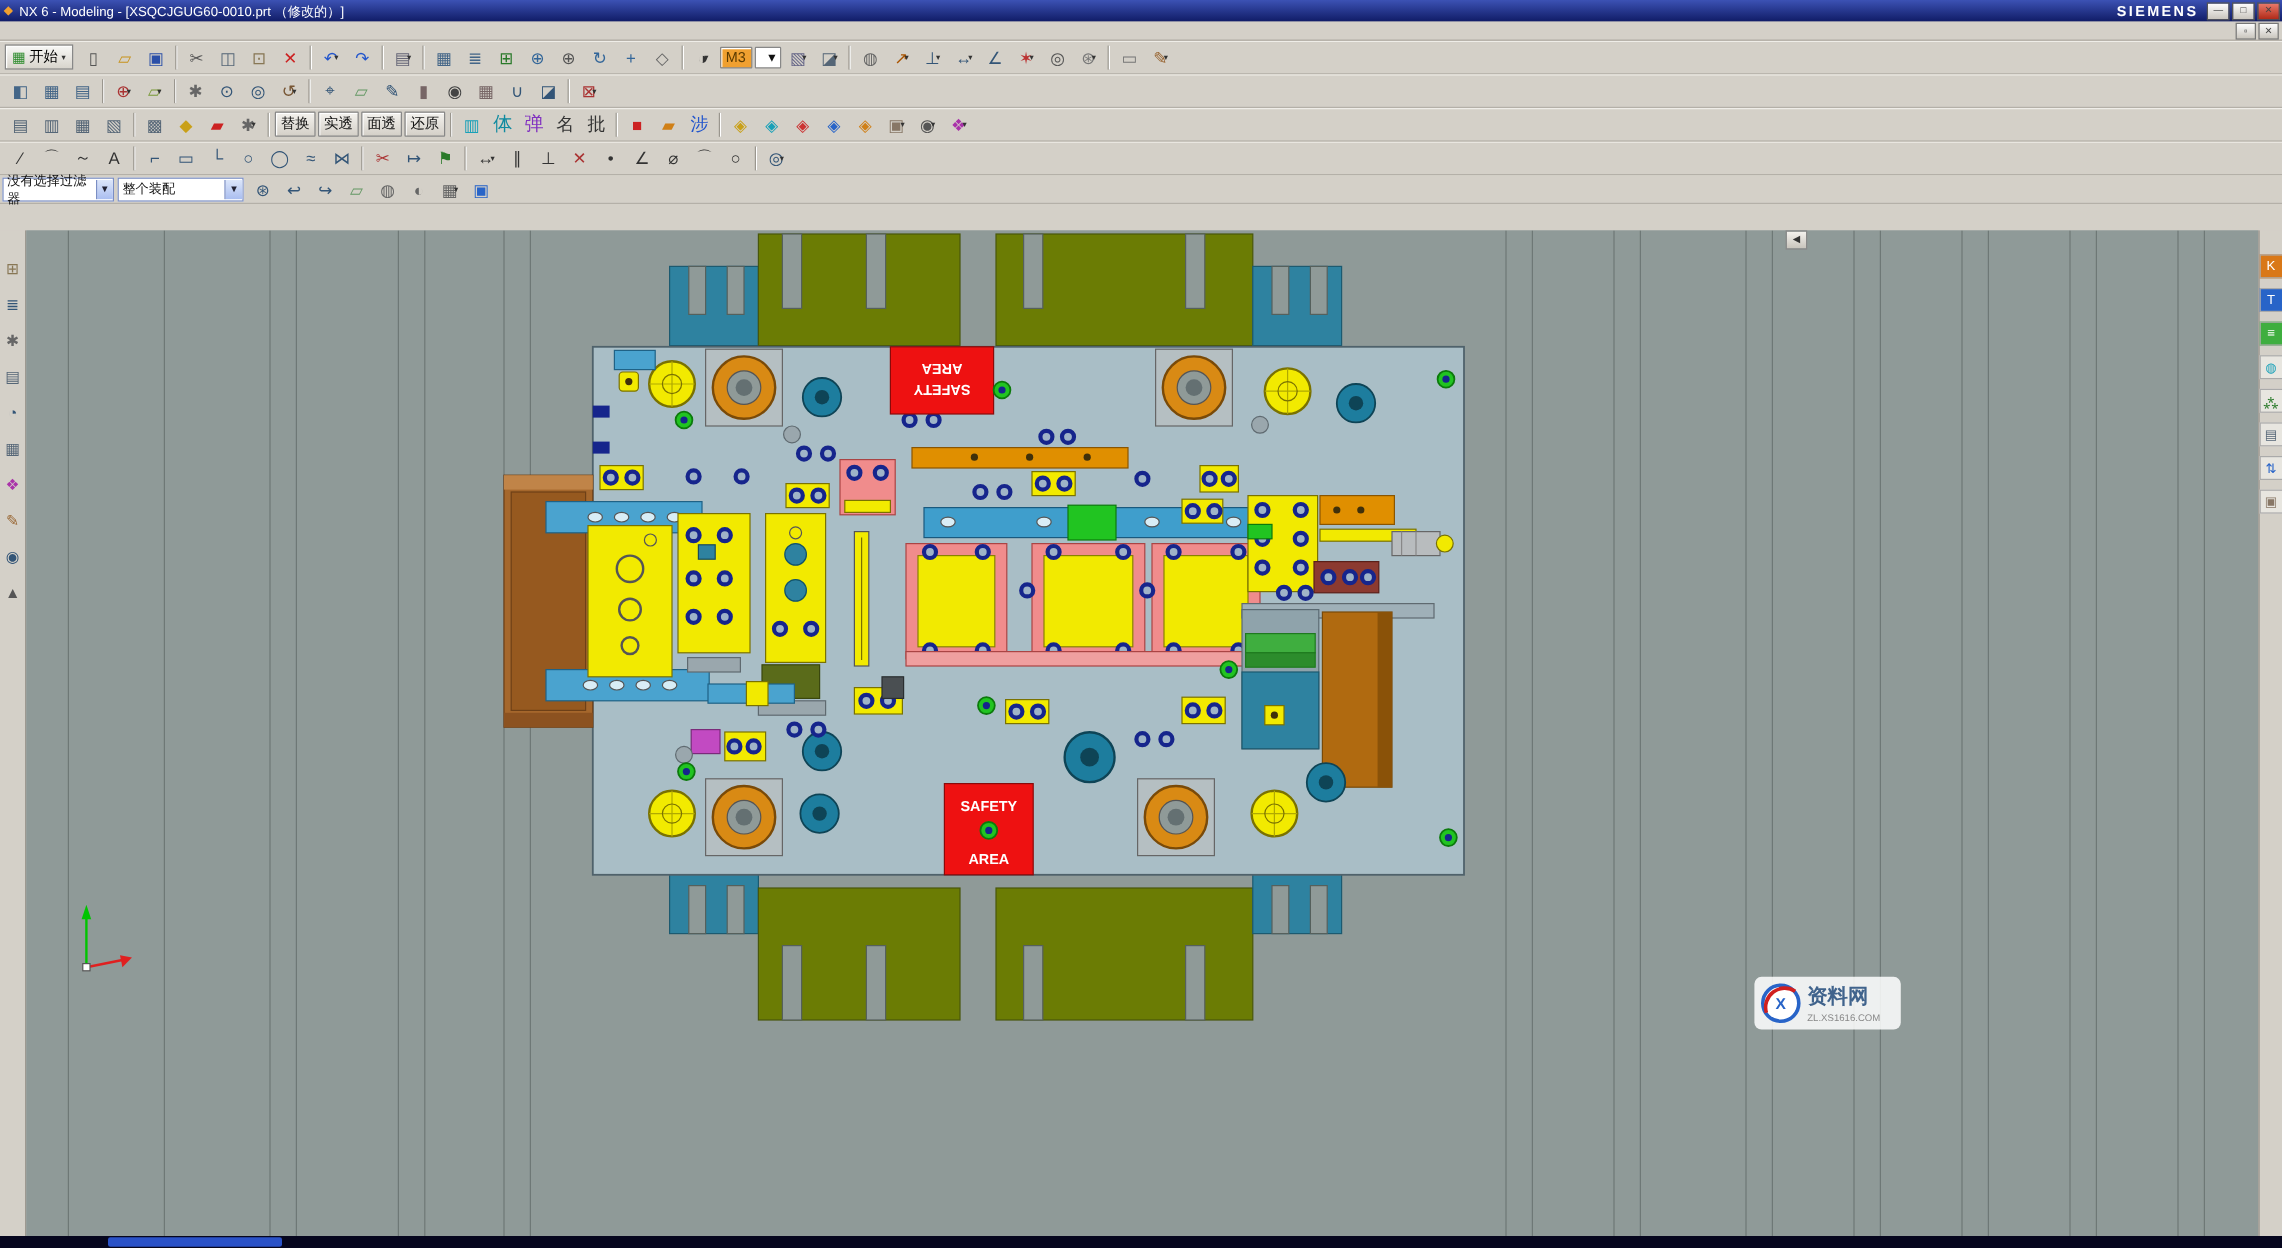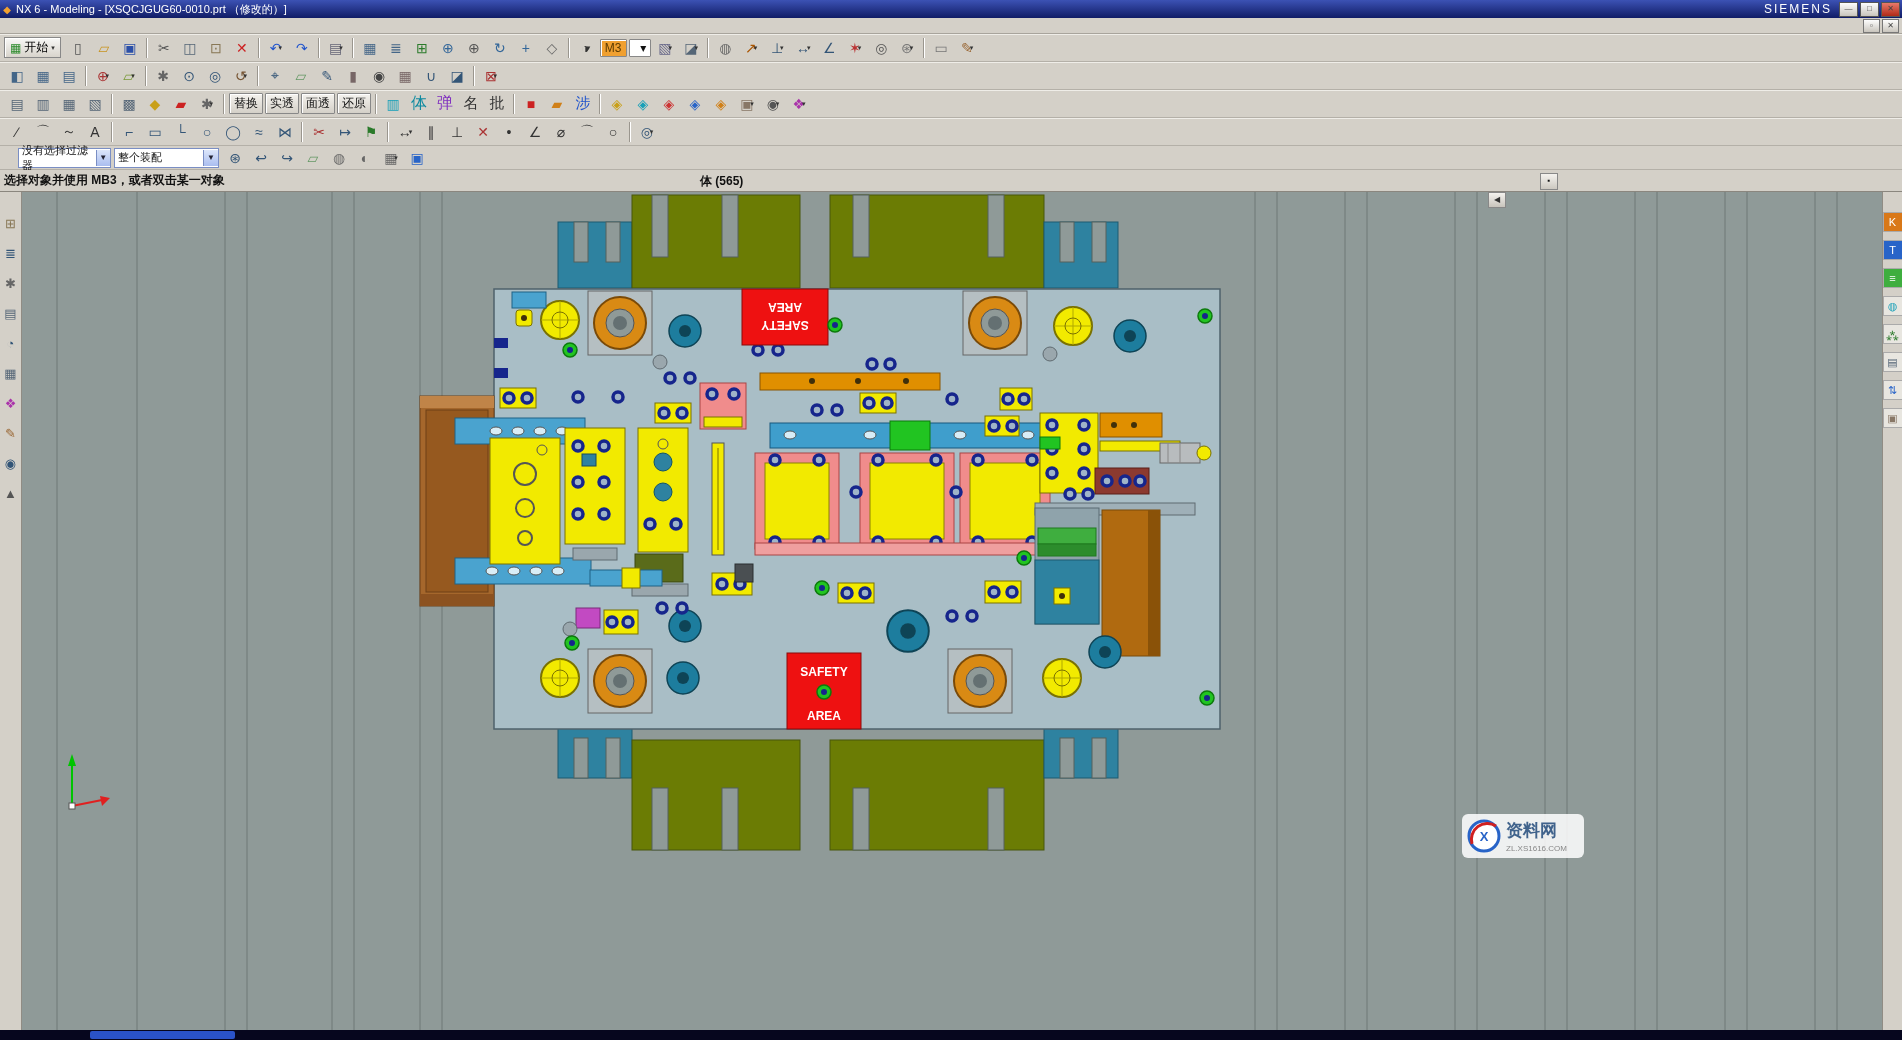--- a/index.html
+++ b/index.html
@@ -4,21 +4,21 @@
 <style>
   html,body{margin:0;padding:0;background:#444;}
   .app{position:relative;width:1902px;height:1040px;overflow:hidden;background:#d4d0c8;
        font-family:"Liberation Sans",sans-serif;-webkit-font-smoothing:antialiased;}
   
   .titlebar{position:absolute;left:0;top:0;width:100%;height:18px;
     background:linear-gradient(#3c52b4,#101c66);color:#fff;display:flex;align-items:center;
     font-size:11px;}
   .titlebar .applogo{width:14px;text-align:center;color:#f0a030;font-size:10px;}
   .titlebar .title{margin-left:2px;white-space:nowrap;}
-  .titlebar .brand{margin-left:auto;margin-right:70px;font-weight:normal;letter-spacing:2px;font-size:12px;}
+  .titlebar .brand{margin-left:auto;margin-right:70px;font-weight:bold;letter-spacing:2px;font-size:12px;}
   .winctl{position:absolute;right:2px;top:2px;display:flex;gap:2px;}
   .winctl .wbtn{width:17px;height:13px;background:linear-gradient(#fdfdfd,#c9c5bd);border:1px solid #555;
     font-size:8px;line-height:12px;text-align:center;color:#222;}
   .winctl .wbtn.close{background:linear-gradient(#e87a6a,#b02a18);color:#fff;}
   
   .menubar{position:absolute;left:0;top:18px;width:100%;height:16px;background:#d4d0c8;
     border-bottom:1px solid #a8a49c;display:flex;align-items:center;font-size:11px;color:#111;padding-left:4px;box-sizing:border-box;}
   .menu-item{padding:1px 6px;white-space:nowrap;}
   .docctl{margin-left:auto;display:flex;gap:2px;margin-right:3px;}
   .docctl .wbtn{width:15px;height:12px;background:linear-gradient(#fdfdfd,#c9c5bd);border:1px solid #777;
@@ -32,21 +32,21 @@
   .icon .dd{font-size:7px;margin-left:-3px;color:#333;}
   .sep{width:1px;height:20px;background:#9a968e;border-right:1px solid #fff;margin:0 3px;}
   .txtbtn{border:1px solid #888;border-radius:1px;background:linear-gradient(#f4f2ee,#d4d0c8);
     box-shadow:inset 1px 1px #fff;padding:1px 4px;font-size:12px;margin:0 1px;color:#111;font-family:inherit;}
   .startbtn{display:flex;align-items:center;gap:3px;border:1px solid #888;padding:1px 5px;margin-right:4px;
     background:linear-gradient(#f8f8f6,#d8d4cc);font-size:12px;box-shadow:inset 1px 1px #fff;}
   .startbtn .sg{color:#2a8a2a;font-size:12px;}
   .startbtn .dd{font-size:7px;color:#333;}
   
   .selbar{position:absolute;left:0;top:146px;width:100%;height:24px;background:#d4d0c8;display:flex;
-          align-items:center;padding-left:18px;border-bottom:1px solid #b4b0a8;box-sizing:border-box;font-size:11px;}
+          align-items:center;padding-left:2px;border-bottom:1px solid #b4b0a8;box-sizing:border-box;font-size:11px;}
   .combo{height:18px;background:#fff;border:1px solid #7a8ec4;display:flex;align-items:center;
          justify-content:space-between;padding-left:3px;margin-right:3px;color:#111;}
   .combo .cdd{width:14px;height:16px;background:linear-gradient(#dce6fa,#aabef0);border-left:1px solid #7a8ec4;
          font-size:8px;display:flex;align-items:center;justify-content:center;color:#223;}
   .promptbar{position:absolute;left:0;top:170px;width:100%;height:22px;background:#d4d0c8;
      border-bottom:1px solid #8a867e;display:flex;align-items:center;font-size:12px;font-weight:bold;color:#111;
      padding-left:4px;box-sizing:border-box;}
   .promptbar .status{position:absolute;left:700px;top:3px;font-weight:bold;}
   .promptbar .corner{position:absolute;right:344px;top:3px;width:16px;height:15px;border:1px solid #888;
      background:linear-gradient(#f4f2ee,#ccc8c0);font-size:8px;text-align:center;line-height:14px;}
@@ -482,25 +482,20 @@
         <div class="icon">
           <span style="color: rgb(102, 102, 102);">▦</span>
           <span class="dd">▾</span>
         </div>
         <div class="icon">
           <span style="color: rgb(40, 100, 200);">▣</span>
         </div>
       </span>
   </div>
 
-  <div class="promptbar">
-    <span>选择对象并使用 MB3，或者双击某一对象</span>
-    <span class="status">体 (565)</span>
-    <span class="corner">▪</span>
-  </div>
 
   <div class="vtb">
       <div class="icon">
         <span style="color: rgb(136, 119, 85);">⊞</span>
       </div>
       <div class="icon">
         <span style="color: rgb(51, 85, 119);">≣</span>
       </div>
       <div class="icon">
         <span style="color: rgb(102, 102, 102);">✱</span>

